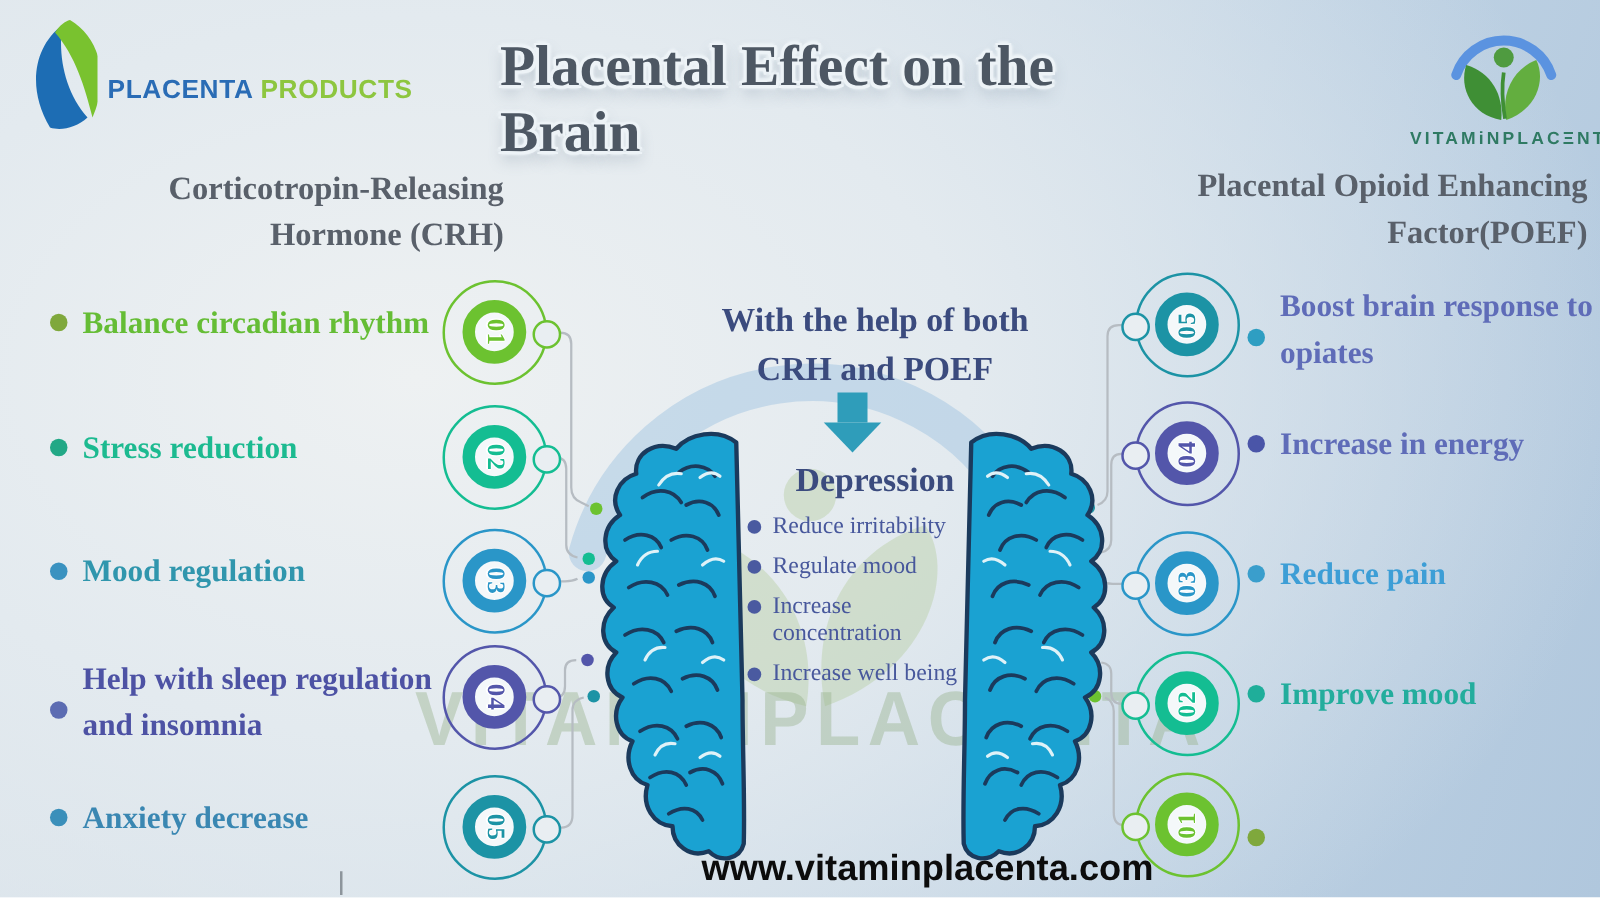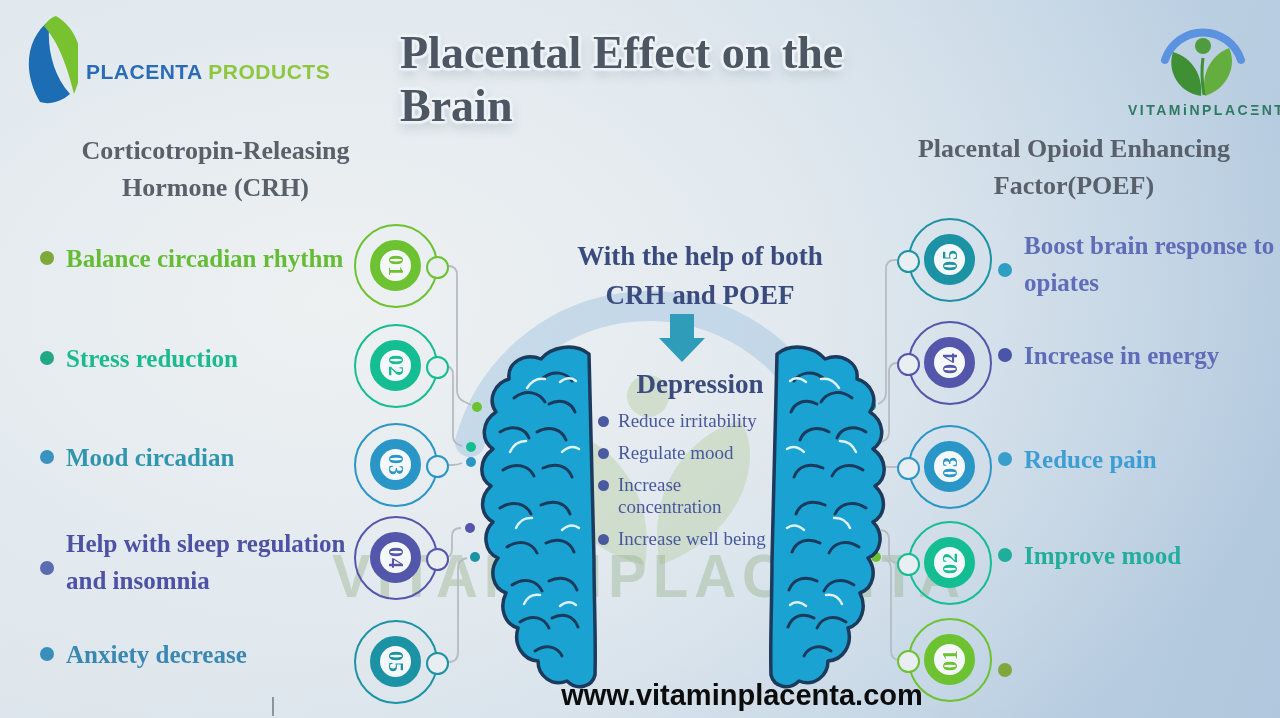--- a/index.html
+++ b/index.html
@@ -37,21 +37,21 @@
   }
 
   .brand-right{position:absolute;left:1128px;top:8px;width:150px;z-index:6;text-align:center}
   .brand-right .words{
     font:bold 14px "Liberation Sans",sans-serif;letter-spacing:2.5px;color:#2f7a63;margin-top:2px;white-space:nowrap
   }
   .brand-right .words .wm-e{color:#2f7a63}
 
   
   .col-head{
-    position:absolute;z-index:6;text-align:center;
+    position:absolute;z-index:6;text-align:right;
     font:bold 26px/37px "Liberation Serif",serif;color:#59606a;
   }
   #head-left{left:28px;top:132px;width:375px}
   #head-right{left:878px;top:130px;width:392px}
 
   
   .row{position:absolute;height:88px;z-index:6}
   .row-left{left:40px;width:398px}
   .row-right{left:908px;width:372px}
 
@@ -230,21 +230,21 @@
       <span class="item-text">Stress reduction</span>
       </div>
     <div class="badge">
         <div class="inner"></div>
         <span class="num">02</span>
       </div>
   </div>
   <div class="row row-left" style="top: 421px; --c: #2a96c8; --tc: #3096ad; --dc: #3a92c0;">
     <div class="content">
         <span class="dot"></span>
-      <span class="item-text">Mood circadian</span>
+      <span class="item-text">Mood regulation</span>
       </div>
     <div class="badge">
         <div class="inner"></div>
         <span class="num">03</span>
       </div>
   </div>
   <div class="row row-left twol" style="top: 514px; --c: #5356aa; --tc: #4d52a4; --dc: #5c6cb2;">
     <div class="content">
         <span class="dot"></span>
       <span class="item-text">Help with sleep regulation and insomnia</span>

